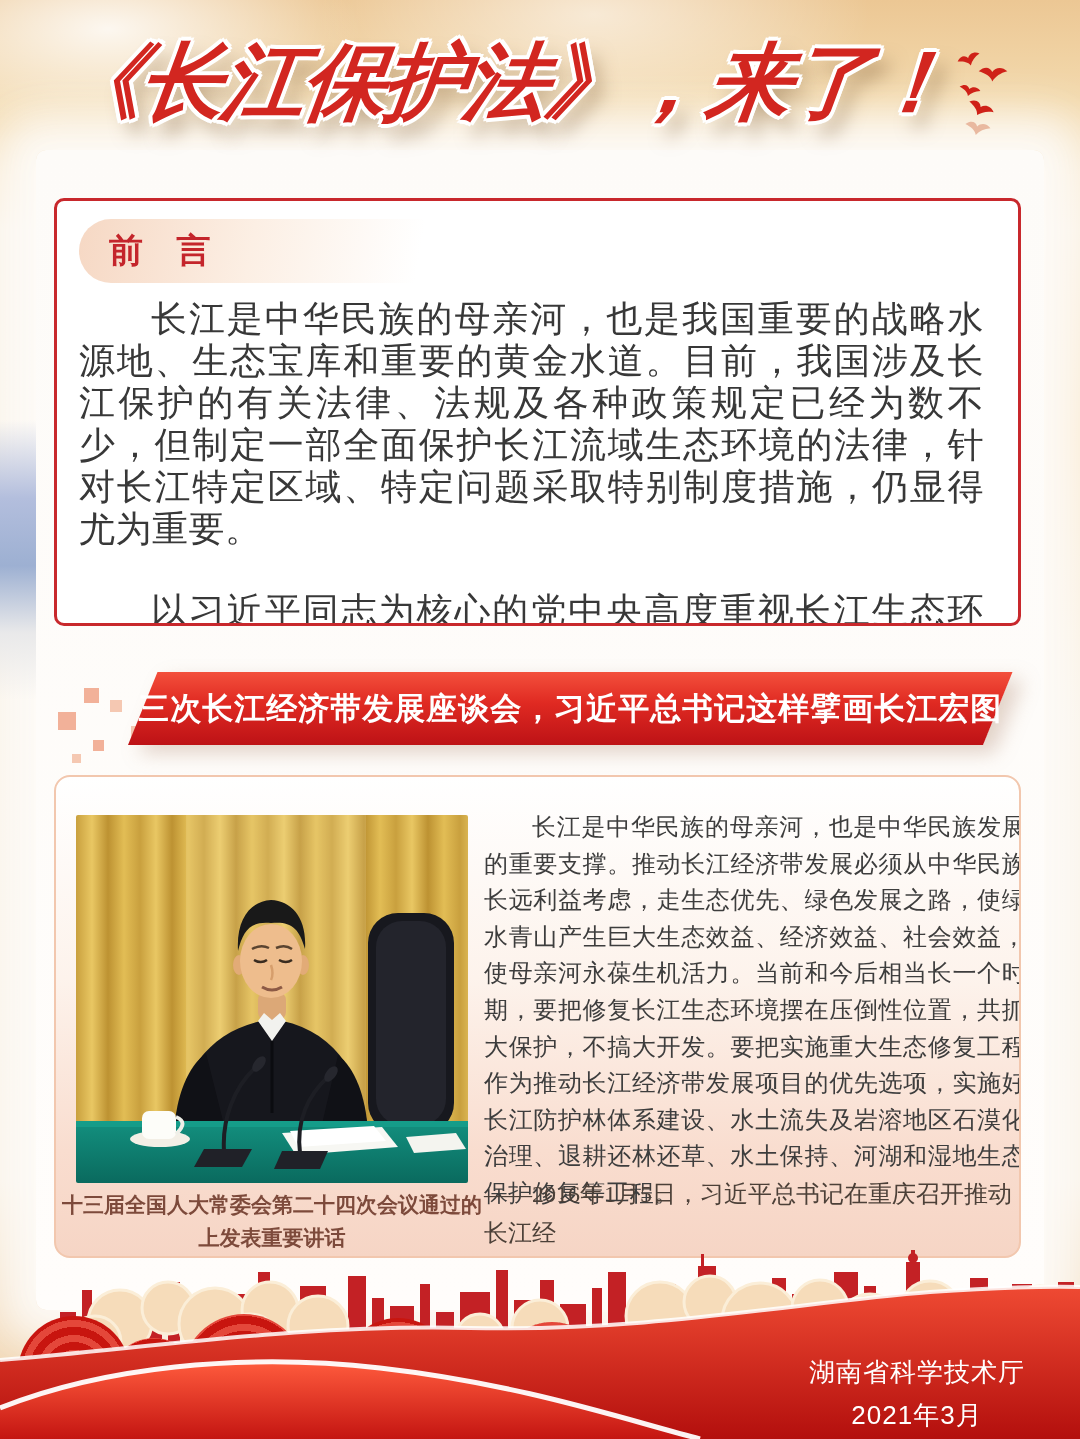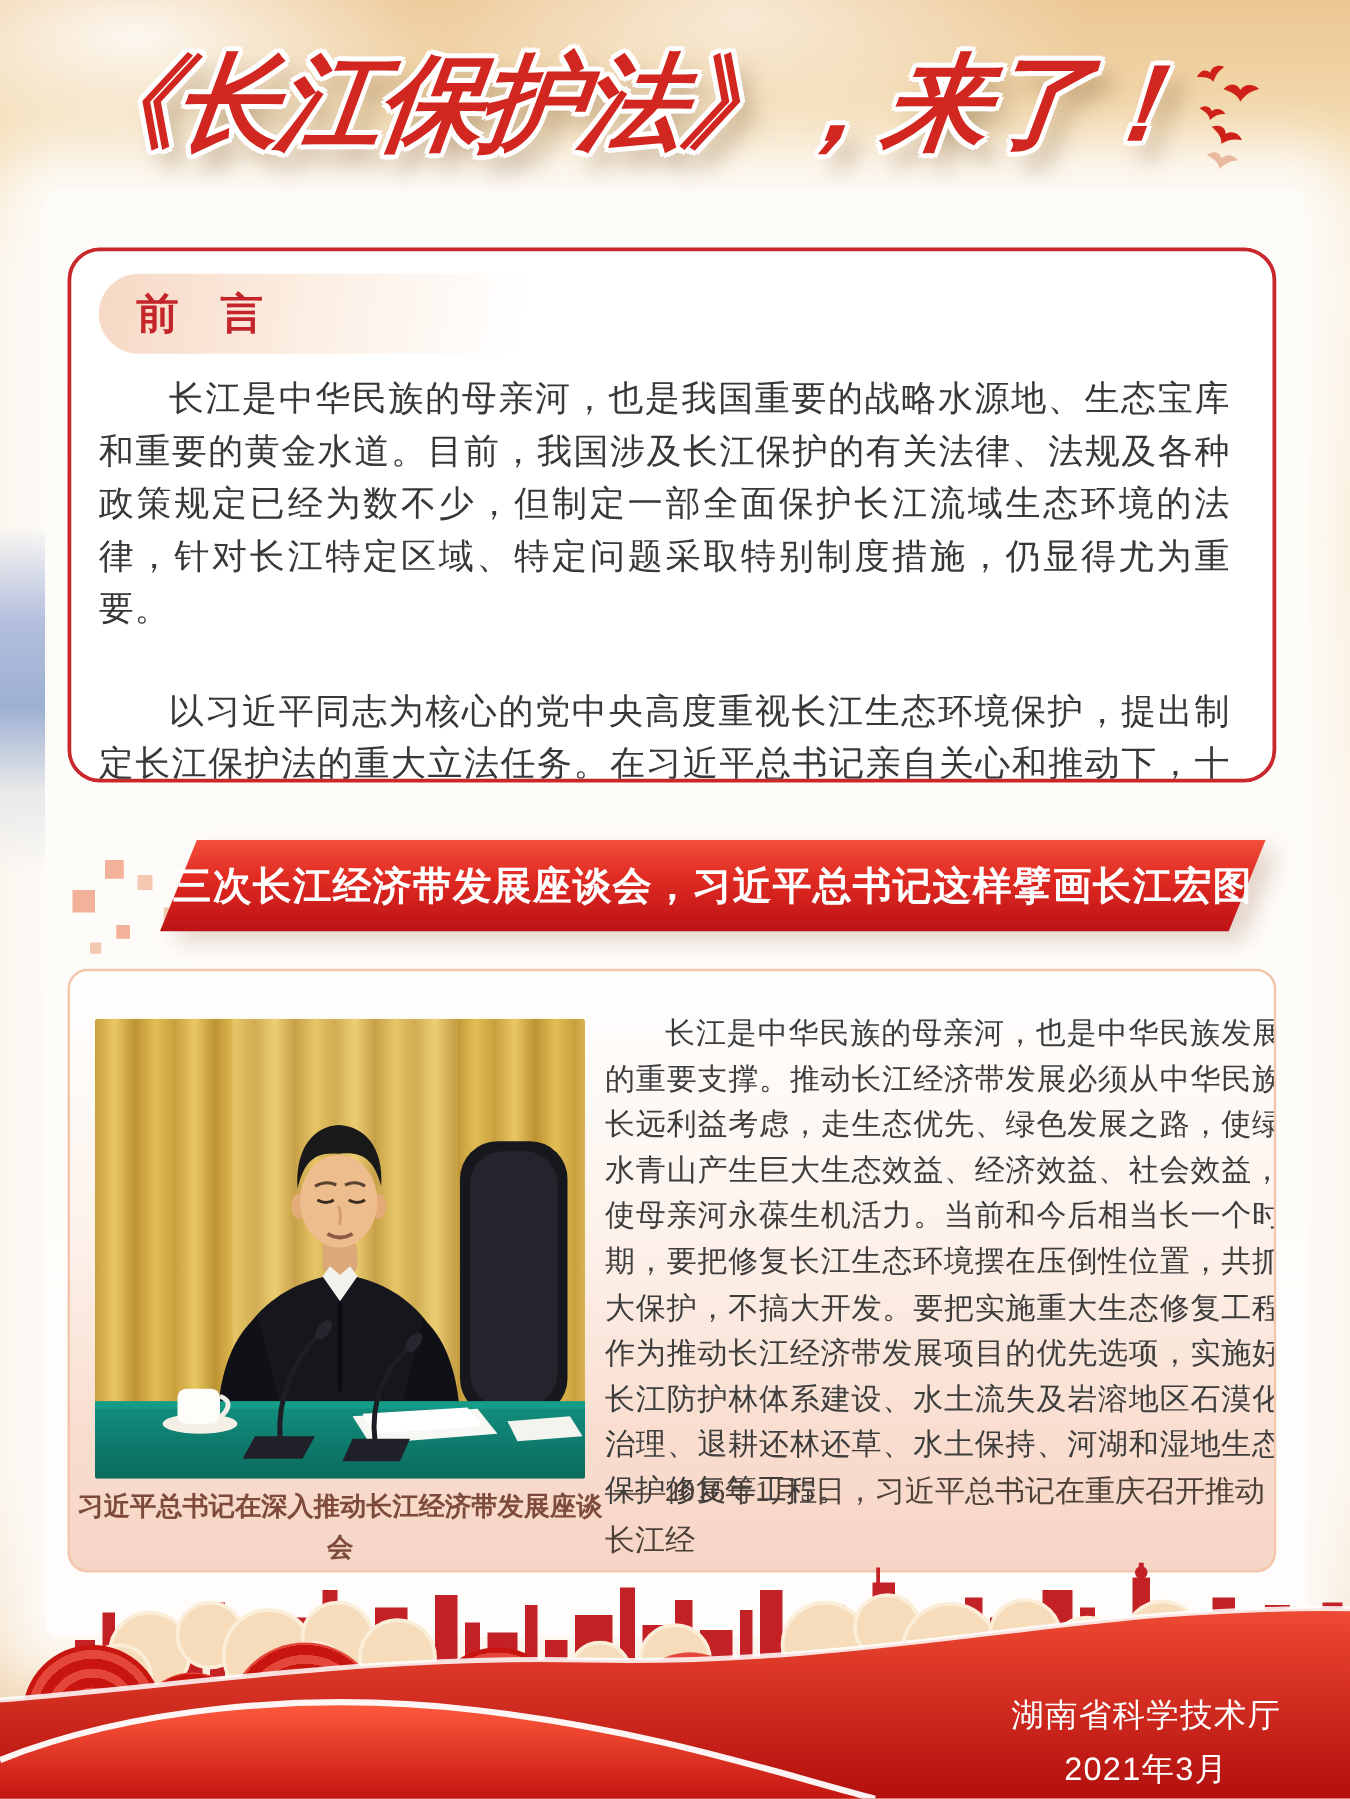--- a/index.html
+++ b/index.html
@@ -26,26 +26,26 @@
     font-size:84px; letter-spacing:-3px; color:#d22620; white-space:nowrap;
     text-shadow:
       -4px 0 0 #fff, 4px 0 0 #fff, 0 -4px 0 #fff, 0 4px 0 #fff,
       -3px -3px 0 #fff, 3px -3px 0 #fff, -3px 3px 0 #fff, 3px 3px 0 #fff,
       12px 14px 18px rgba(130,95,60,.5);
   }
   .birds { position:absolute; left:938px; top:36px; }
 
   
   .foreword-card { position:absolute; left:54px; top:198px; width:967px; height:428px;
-    border:3px solid #c8282c; border-radius:26px; overflow:hidden;
+    border:3px solid #c8282c; border-radius:10px; overflow:hidden;
     background:linear-gradient(180deg,#fff 0%,#fff 100%); padding:18px 34px 0 22px; }
   .foreword-header { display:inline-block; font-size:34px; font-weight:700; color:#c4252b;
     letter-spacing:12px; padding:9px 240px 9px 30px; border-radius:32px;
     background:linear-gradient(100deg,#f6d8c4 0%, #fcefe4 45%, rgba(255,255,255,0) 88%); }
-  .foreword-card p { margin-top:15px; font-size:28px; line-height:42px; color:#383838;
+  .foreword-card p { margin-top:15px; font-size:36px; line-height:42px; color:#383838;
     text-align:justify; text-indent:2em; letter-spacing:.5px; }
   .foreword-card p.second { margin-top:40px; }
 
   
   .banner { position:absolute; left:128px; top:672px; width:855px; height:73px;
     transform:skewX(-22deg); transform-origin:0 100%;
     background:linear-gradient(180deg,#f3503c 0%, #e02a22 42%, #bd1216 100%);
     box-shadow:14px 8px 18px rgba(175,135,110,.35); }
   .banner-text { transform:skewX(22deg); height:100%; display:flex; align-items:center; justify-content:center;
     color:#fff; font-weight:700; font-size:31px; letter-spacing:1px; white-space:nowrap; }
@@ -159,21 +159,21 @@
       <path d="M148 336 C146 304 158 272 180 252"></path>
       <path d="M224 338 C220 306 232 280 252 262"></path>
     </g>
     <ellipse cx="183" cy="249" rx="5" ry="9" transform="rotate(38 183 249)" fill="#26272e"></ellipse>
     <ellipse cx="255" cy="259" rx="5" ry="9" transform="rotate(38 255 259)" fill="#26272e"></ellipse>
     <path d="M128 334 L176 334 L166 352 L118 352 Z" fill="#202128"></path>
     <path d="M206 336 L252 336 L244 354 L198 354 Z" fill="#202128"></path>
   </svg>
 
   <div class="photo-caption">
-    <div>习近平总书记在深入推动长江经济带发展座谈会</div>
+    <div>十三届全国人大常委会第二十四次会议通过的</div>
     <div>上发表重要讲话</div>
   </div>
 
   <div class="quote">长江是中华民族的母亲河，也是中华民族发展的重要支撑。推动长江经济带发展必须从中华民族长远利益考虑，走生态优先、绿色发展之路，使绿水青山产生巨大生态效益、经济效益、社会效益，使母亲河永葆生机活力。当前和今后相当长一个时期，要把修复长江生态环境摆在压倒性位置，共抓大保护，不搞大开发。要把实施重大生态修复工程作为推动长江经济带发展项目的优先选项，实施好长江防护林体系建设、水土流失及岩溶地区石漠化治理、退耕还林还草、水土保持、河湖和湿地生态保护修复等工程。</div>
 
   <div class="attr">
     <div class="l1">——2016年1月5日，习近平总书记在重庆召开推动长江经</div>
     <div class="l2">济带发展座谈会并发表重要讲话</div>
   </div>
 </div>

